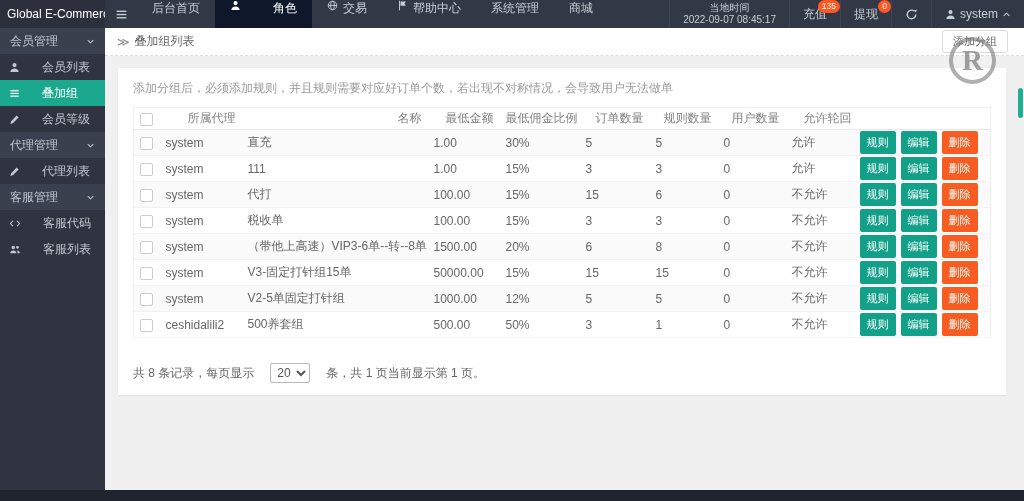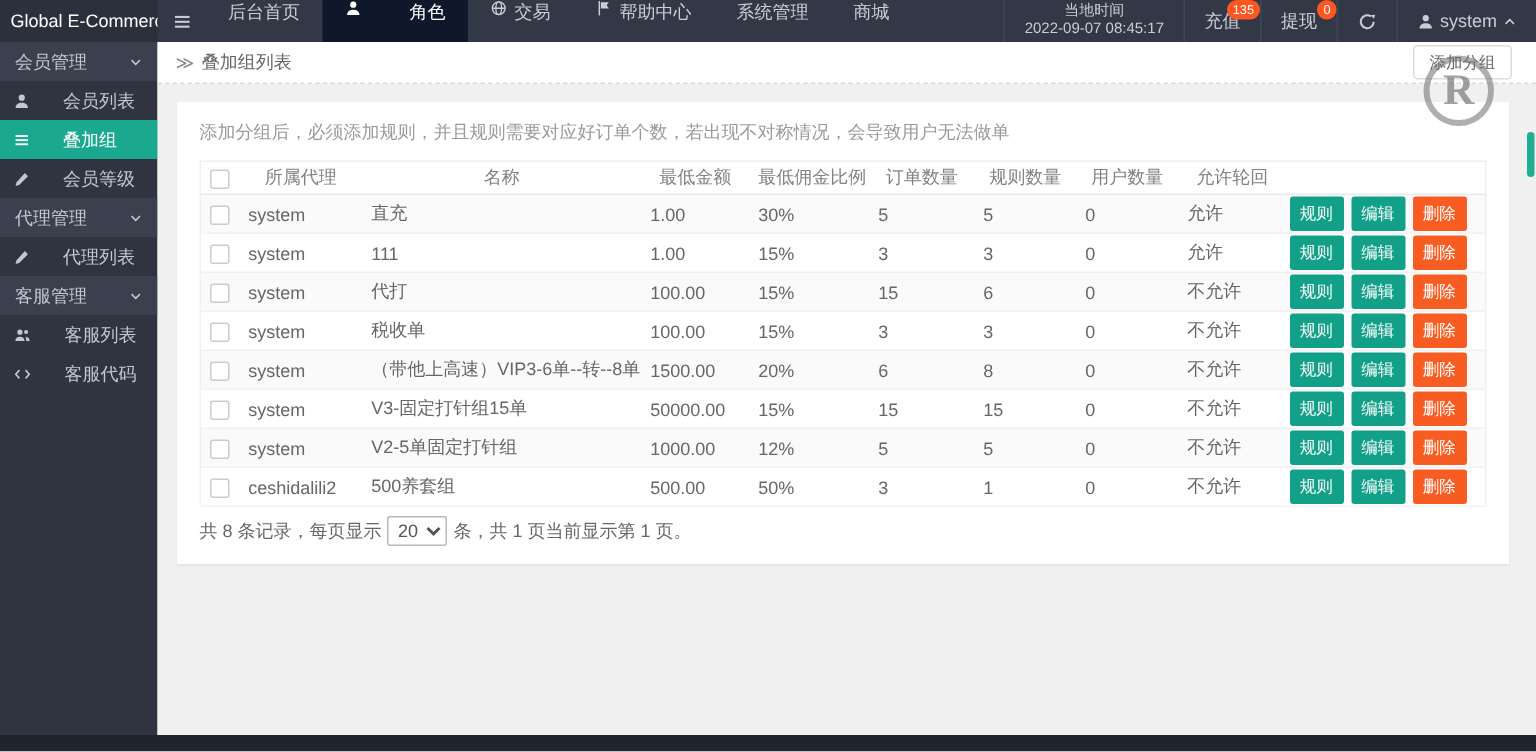--- a/index.html
+++ b/index.html
@@ -30,31 +30,31 @@
 
   .breadcrumb-bar { height:28px; background:#fff; border-bottom:1px dashed #ddd; display:flex; align-items:center; padding:0 12px; color:#666; flex-shrink:0; }
   .bc-prefix { margin-right:5px; color:#888; }
   .add-btn { margin-left:auto; margin-right:4px; background:#fff; border:1px solid #dcdcdc; border-radius:3px; color:#666; font-size:11px; padding:3px 10px; cursor:pointer; font-family:inherit; }
 
   .content { flex:1; padding:12px 18px 0 13px; }
   .card { background:#fff; padding:8px 15px 12px; box-shadow:0 1px 2px rgba(0,0,0,.06); }
   .hint { font-size:12px; color:#9a9a9a; margin:4px 0 10px; }
 
   table { width:100%; border-collapse:collapse; font-size:12px; color:#666; border:1px solid #f0f0f0; table-layout:fixed; }
-  th { font-weight:normal; color:#828282; text-align:center; height:22px; padding:0 6px; border-bottom:1px solid #e9e9e9; overflow:hidden; white-space:nowrap; }
+  th { font-weight:normal; color:#828282; text-align:right; height:22px; padding:0 6px; border-bottom:1px solid #e9e9e9; overflow:hidden; white-space:nowrap; }
   td { height:26px; padding:0 6px; border-bottom:1px solid #f2f2f2; overflow:hidden; white-space:nowrap; }
   tbody tr:nth-child(odd) { background:#fafafa; }
   .cb-col { padding:0 4px; text-align:center; }
   .checkbox { width:13px; height:13px; border:1px solid #ccc; border-radius:2px; background:#fff; display:inline-block; vertical-align:middle; cursor:pointer; }
   .actions-col { padding:0 2px; }
   .btn { border:none; border-radius:2px; color:#fff; font-size:11px; padding:4px 7px; margin-right:5px; cursor:pointer; font-family:inherit; }
   .btn.teal { background:#12a089; }
   .btn.orange { background:#f75d22; }
 
-  .pagination { margin-top:6px; color:#666; display:flex; align-items:center; gap:4px; }
+  .pagination { margin-top:25px; color:#666; display:flex; align-items:center; gap:16px; }
   .per-page { font-size:12px; color:#555; border:1px solid #b9b9b9; border-radius:2px; padding:1px 2px; background:#fff; font-family:inherit; }
 
   
   .watermark { position:absolute; top:9px; right:28px; width:47px; height:47px; border:4px solid rgba(110,110,110,.55); border-radius:50%; display:flex; align-items:center; justify-content:center; font-family:"Liberation Serif","DejaVu Serif",serif; font-weight:bold; font-size:29px; color:rgba(100,100,100,.6); z-index:5; pointer-events:none; }
   .scroll-thumb { position:absolute; top:60px; right:1px; width:5px; height:30px; background:#1fae90; border-radius:3px; z-index:4; }
   .footer-strip { height:11px; background:#20242e; width:100%; }
 </style>
 </head>
 <body>
 
@@ -200,36 +200,36 @@
       <div class="side-group">
         <span>客服管理</span>
         <span class="icn">
           <svg width="9" height="9" viewBox="0 0 16 16" fill="none" stroke="currentColor" stroke-width="1.8">
             <path d="M3 5.5l5 5 5-5"></path>
           </svg>
         </span>
       </div>
       <div class="side-item">
         <span class="icn">
+          <svg width="12" height="11" viewBox="0 0 16 16" fill="none" stroke="currentColor" stroke-width="1.6">
+            <path d="M5 4L1.5 8 5 12M11 4l3.5 4L11 12"></path>
+          </svg>
+        </span>
+        <span>客服代码</span>
+      </div>
+      <div class="side-item">
+        <span class="icn">
           <svg width="12" height="11" viewBox="0 0 16 16" fill="currentColor">
             <circle cx="5.5" cy="5" r="2.5"></circle>
             <path d="M1 13.5c0-2.5 2-4 4.5-4s4.5 1.5 4.5 4z"></path>
             <circle cx="11.5" cy="4.8" r="2"></circle>
             <path d="M11.2 9.4c2.3.2 3.8 1.7 3.8 4.1h-3.3z"></path>
           </svg>
         </span>
         <span>客服列表</span>
-      </div>
-      <div class="side-item">
-        <span class="icn">
-          <svg width="12" height="11" viewBox="0 0 16 16" fill="none" stroke="currentColor" stroke-width="1.6">
-            <path d="M5 4L1.5 8 5 12M11 4l3.5 4L11 12"></path>
-          </svg>
-        </span>
-        <span>客服代码</span>
       </div>
     </aside>
 
   <div class="main">
     <div class="breadcrumb-bar">
       <span class="bc-prefix">≫</span>
       <span>叠加组列表</span>
       <button class="add-btn">添加分组</button>
     </div>
 

